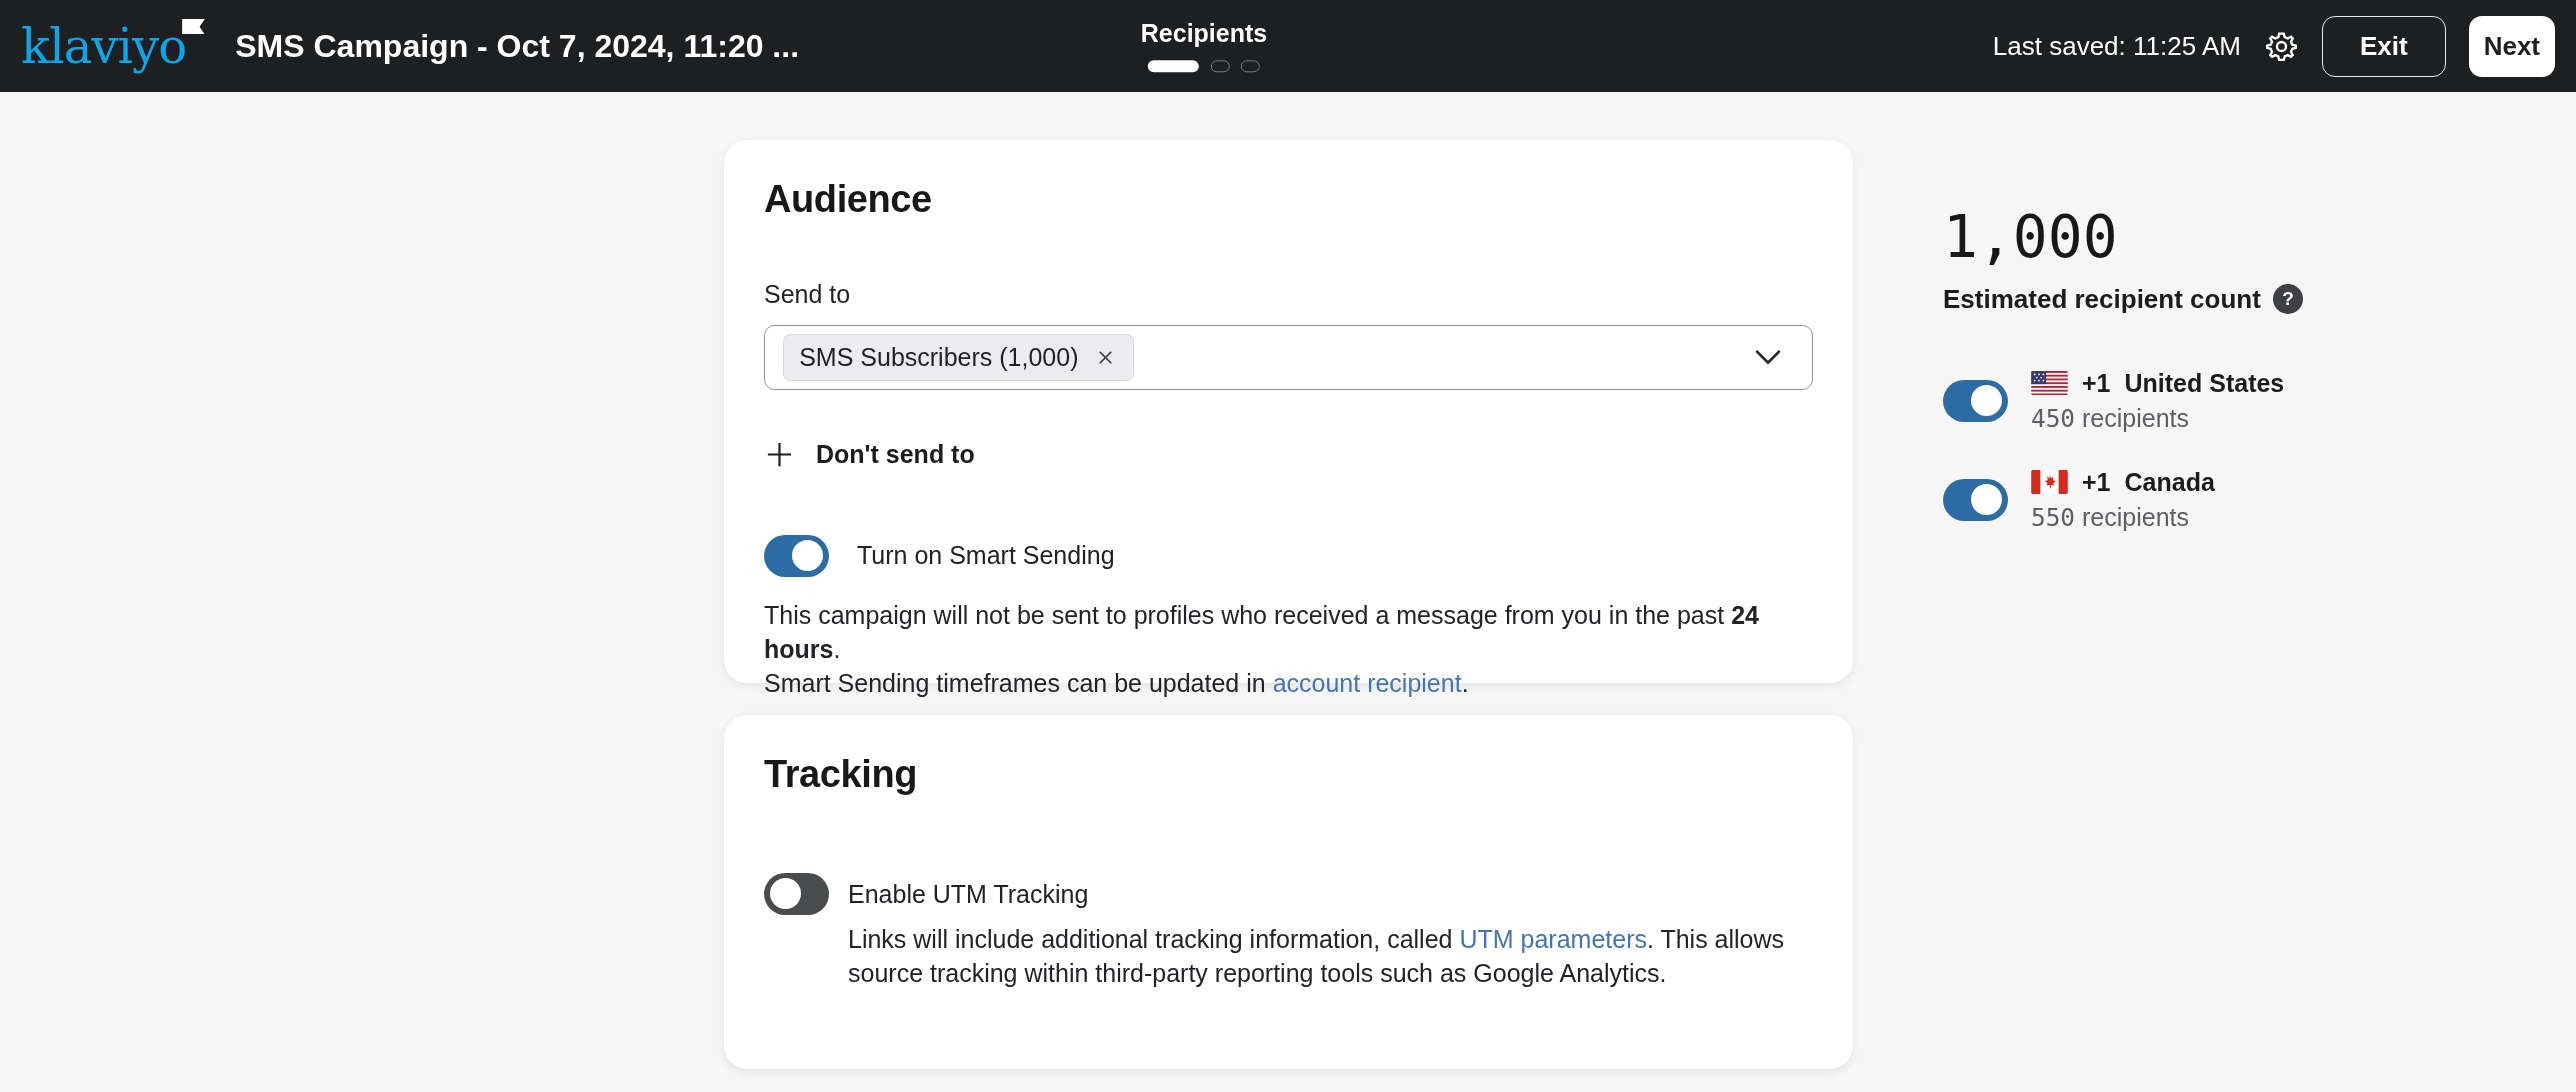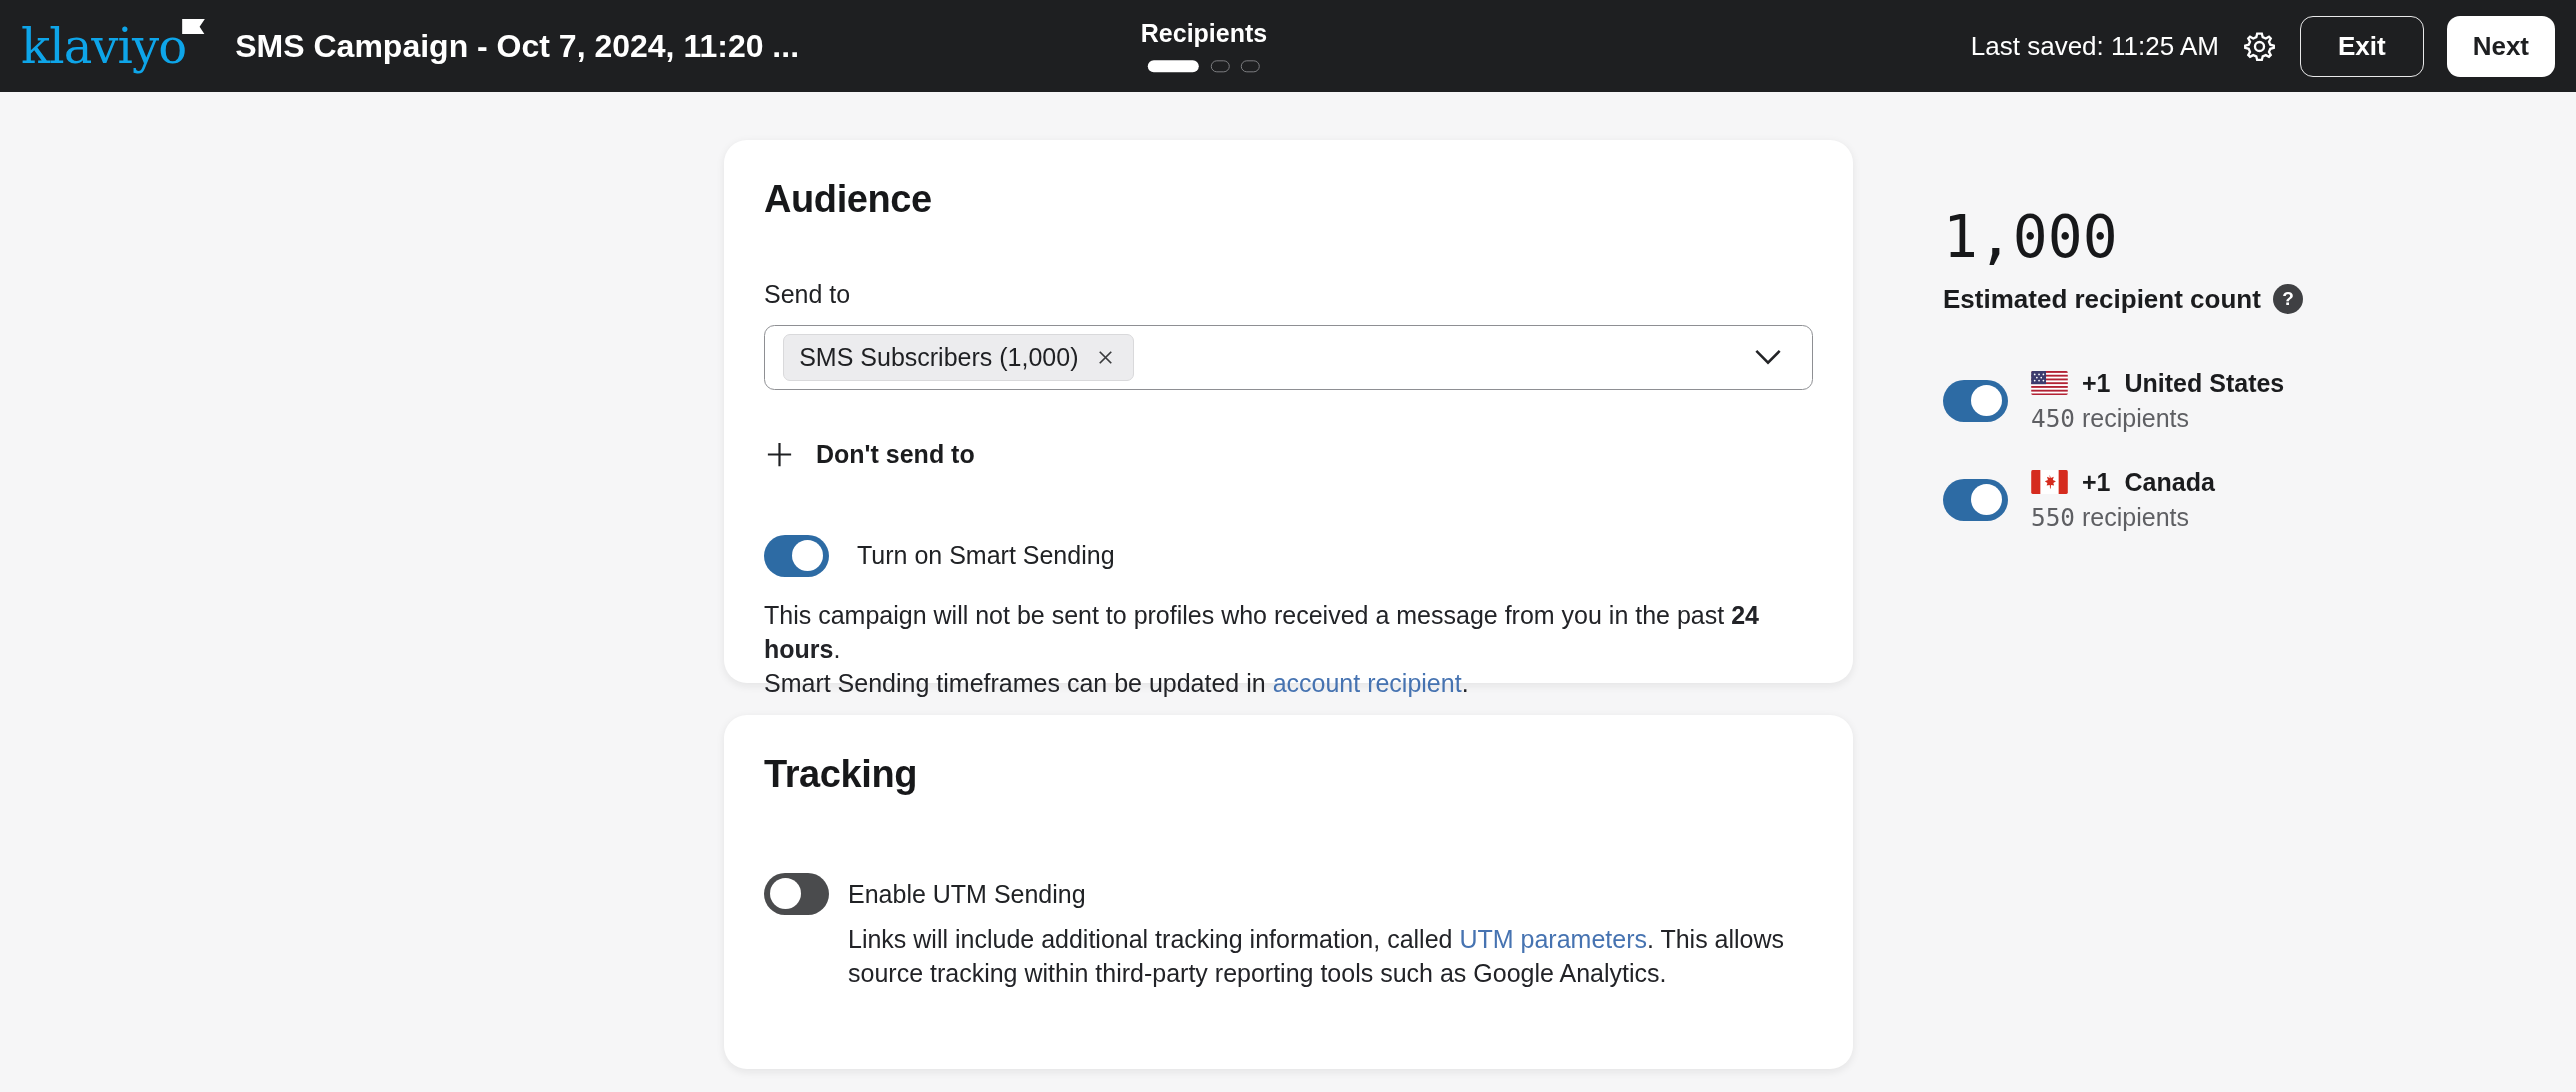--- a/index.html
+++ b/index.html
@@ -35,21 +35,21 @@
   .pill { height: 12.2px; border-radius: 6.1px; display: inline-block; }
   .pill.filled { width: 51px; background: #ffffff; }
   .pill.outline { width: 19px; border: 1.7px solid #7c7d80; background: transparent; }
 
   .topbar-right { margin-left: auto; display: flex; align-items: center; gap: 23px; }
   .last-saved { font-size: 26px; color: #ffffff; white-space: nowrap; }
   .gear-wrap { display: flex; align-items: center; cursor: pointer; }
   .btn { height: 61px; border-radius: 13px; font-size: 26px; font-weight: 600;
          font-family: "Liberation Sans", sans-serif; cursor: pointer; }
   .btn-exit { margin-left: 0; padding: 0 37px; background: transparent; color: #ffffff; border: 1.7px solid #e9e9ea; }
-  .btn-next { padding: 0 26px; background: #ffffff; color: #1e1f21; border: none; }
+  .btn-next { padding: 0 15px; background: #ffffff; color: #1e1f21; border: none; }
 
   
   .card {
     position: absolute; left: 724px; width: 1129px;
     background: var(--card_bg, #ffffff); border-radius: 23px;
     box-shadow: 0 2.6px 8.7px rgba(25,26,30,0.08);
     padding: 31px 40px;
   }
   .audience-card { top: 140px; height: 543px; }
   .tracking-card { top: 715px; height: 354px; }
@@ -194,21 +194,21 @@
   </section>
 
   <section class="card tracking-card">
     <h2>Tracking</h2>
 
     <div class="utm-row">
       <div class="toggle off">
         <div class="knob"></div>
       </div>
       <div class="utm-text">
-        <span class="toggle-label">Enable UTM Sending</span>
+        <span class="toggle-label">Enable UTM Tracking</span>
         <p class="utm-desc"><span>Links will include additional tracking information, called </span><a class="link">UTM parameters</a><span>. This allows source tracking within third-party reporting tools such as Google Analytics.</span></p>
       </div>
     </div>
   </section>
 
   <aside class="recipient-panel">
     <div class="big-count">1,000</div>
     <div class="count-label-row">
       <span class="count-label">Estimated recipient count</span>
       <span class="help-icon">?</span>

